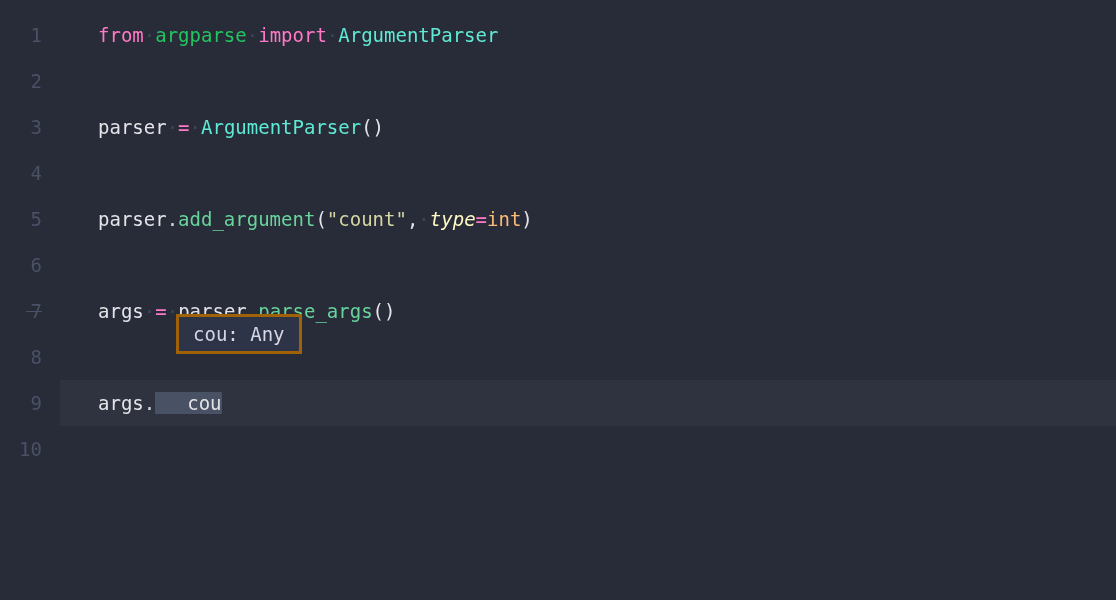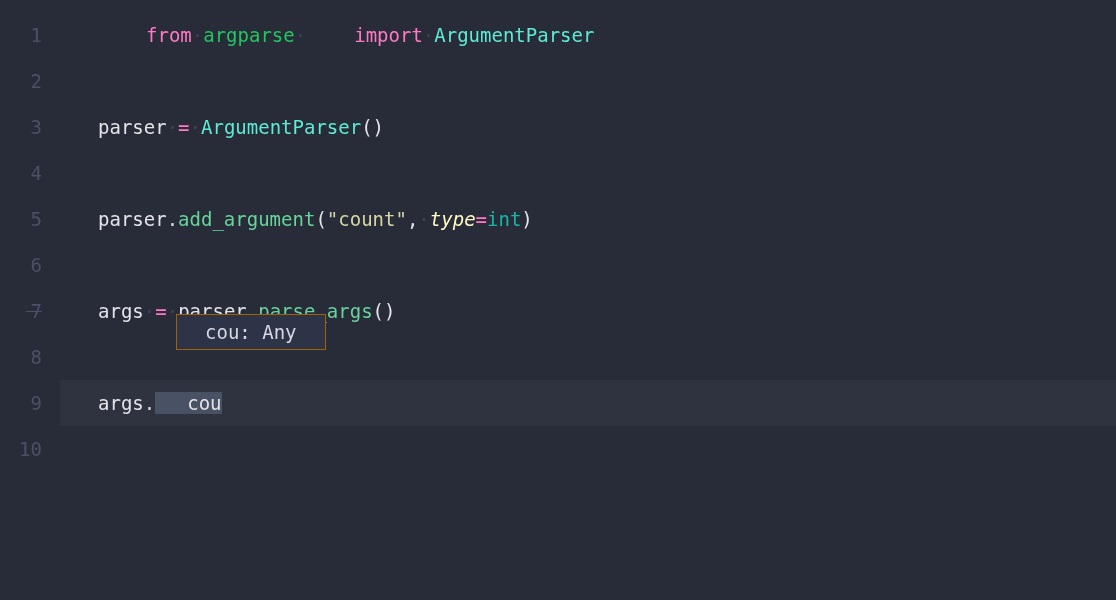--- a/index.html
+++ b/index.html
@@ -42,42 +42,42 @@
     .code-line {
       height: 46px;
       line-height: 46px;
       white-space: pre;
       position: relative;
       padding-left: 38px;
     }
     .code-line.current {
       background: rgba(255,255,255,0.035);
     }
-    .kw-from, .kw-import { color: #ff79c6; margin-left: 48px; }
+    .kw-from, .kw-import { color: #ff79c6; }
     .module { color: #22c55e; }
     .class-name { color: #5eead4; }
     .var { color: #e4e4e8; }
     .op { color: #ff79c6; }
     .func { color: #68d49b; }
     .paren { color: #e4e4e8; }
     .string { color: #d6d6a3; }
     .param { color: #fef9c3; font-style: italic; }
-    .type { color: #14b8a6; }
+    .type { color: #fdba74; }
     .dot { color: #d6d6e4; }
     .ws-dot { color: #3e4456; }
     .sel-hl {
       background: rgba(120,140,170,0.35);
       border-radius: 1px;
       padding-left: 32px;
     }
     .completion-popup {
       position: absolute;
       background: #2e3448;
-      border: 1px solid #a16207;
-      padding: 6px 28px;
+      border: 3px solid #a16207;
+      padding: 6px 14px;
       font-size: 19px;
       color: #d6d6e4;
       z-index: 10;
     }
     .strike-through {
       position: absolute;
       border-top: 1.5px solid #4a5166;
       width: 16px;
     }
   </style>

